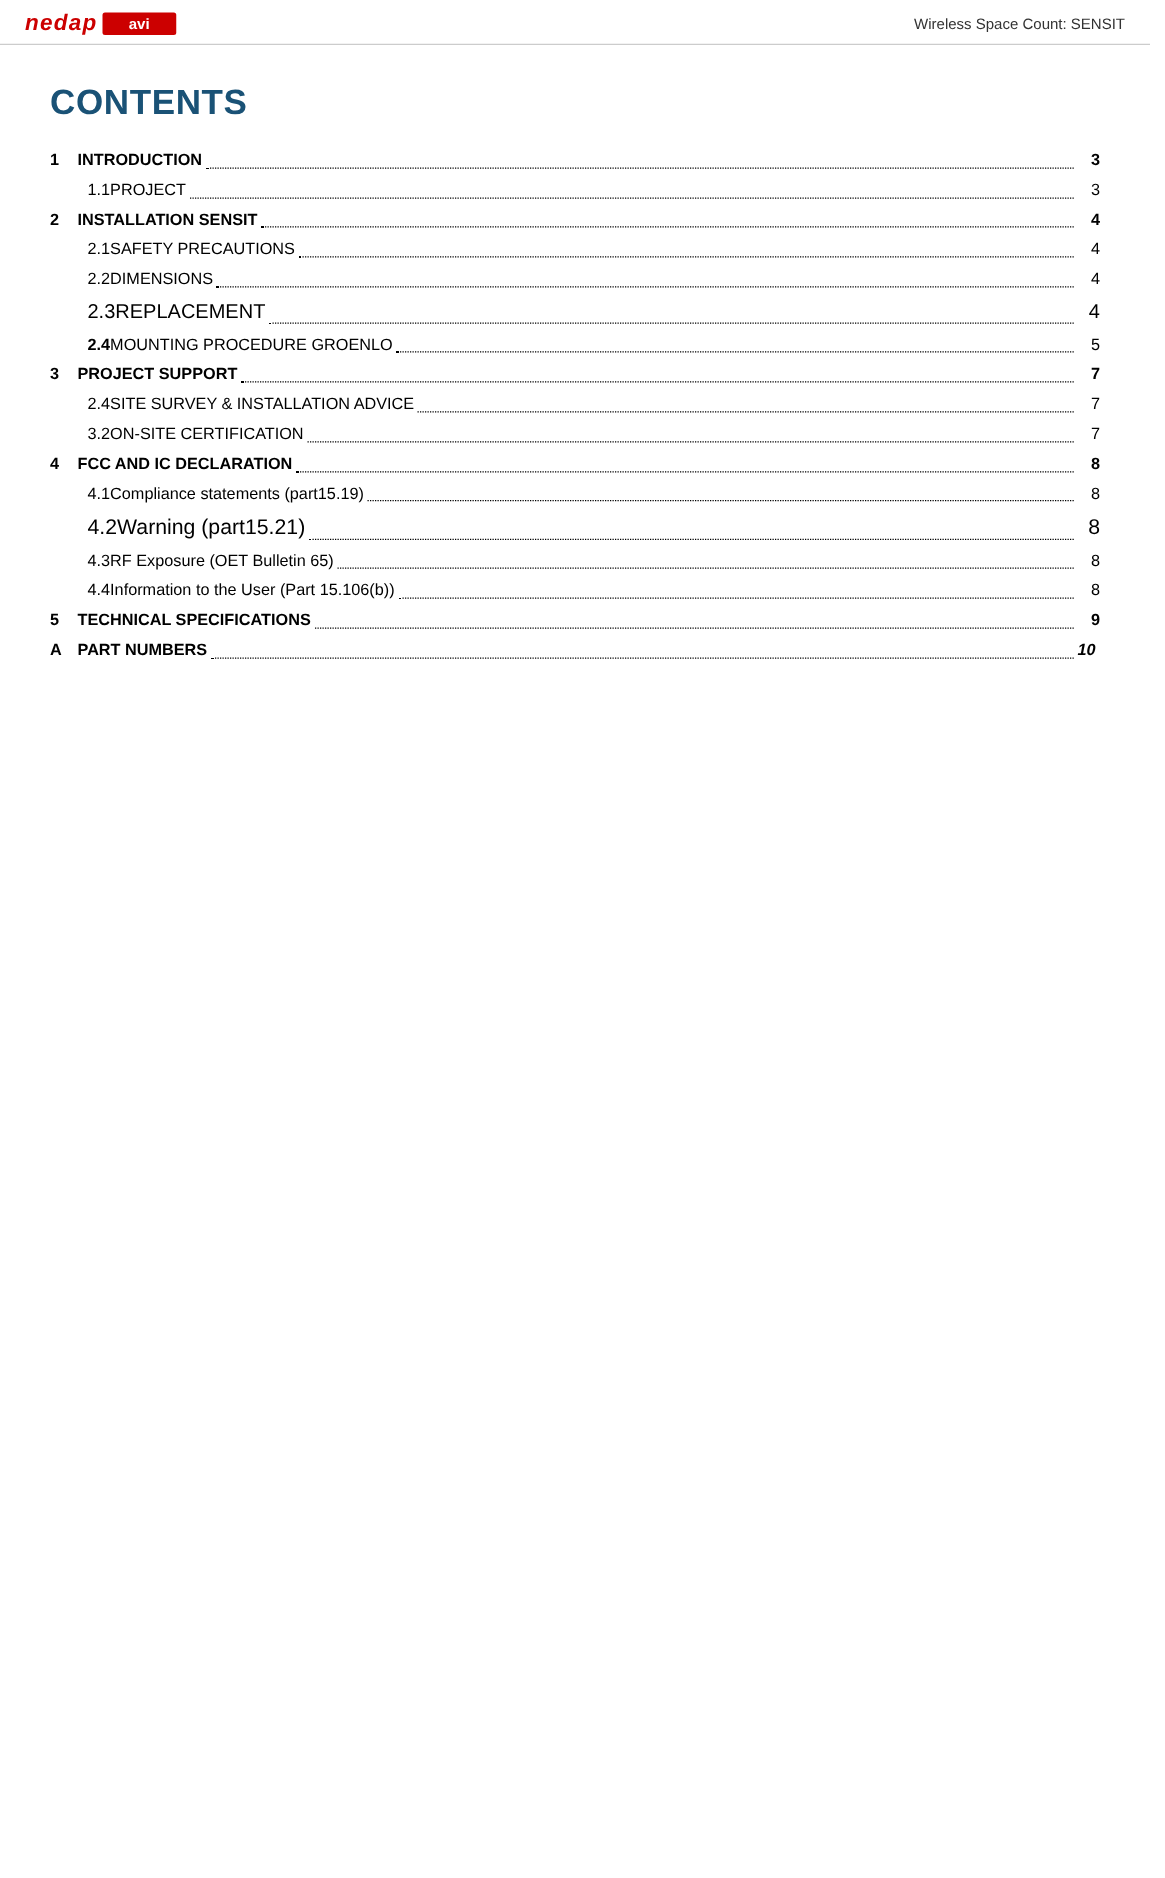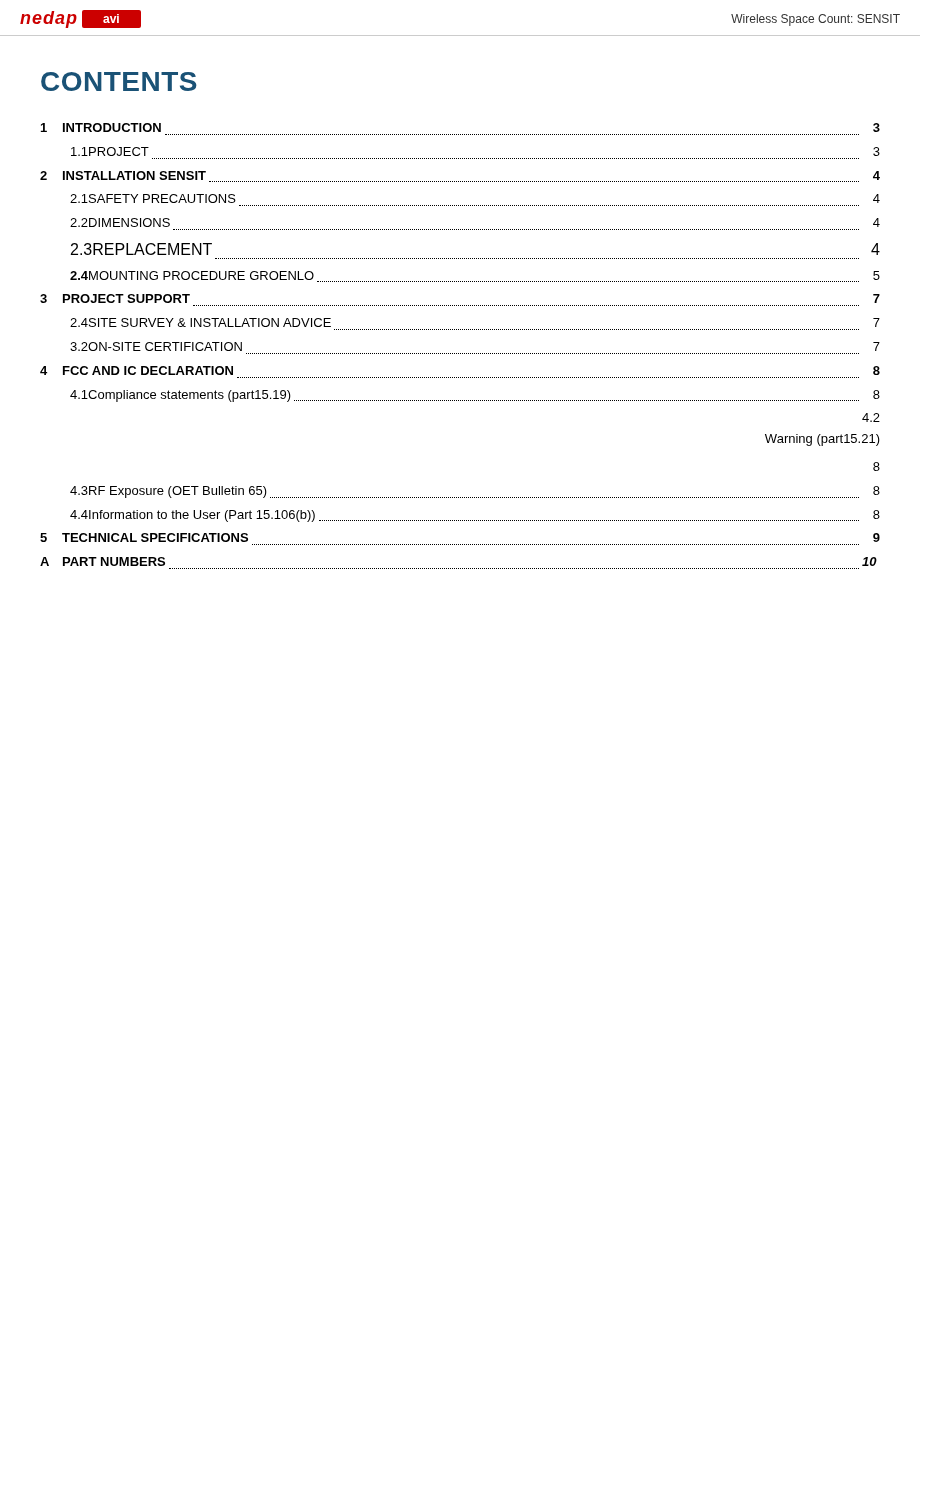--- a/index.html
+++ b/index.html
@@ -180,21 +180,21 @@
           <span style="flex-shrink: 0; font-weight: bold;">FCC AND IC DECLARATION</span>
           <span style="flex: 1 1 0%; position: relative; overflow: hidden; margin: 0px 3px 4px; padding-bottom: 2px; border-bottom: 1px dotted rgb(0, 0, 0); align-self: flex-end;"></span>
           <span style="min-width: 18px; text-align: right; flex-shrink: 0; font-weight: bold;">8</span>
         </div>
         <div class="toc-entry" style="display: flex; align-items: baseline; margin-bottom: 3px; font-size: 13px; line-height: 1.6;">
           <span style="min-width: 22px; padding-left: 30px; flex-shrink: 0; font-weight: normal;">4.1</span>
           <span style="flex-shrink: 0; font-weight: normal;">Compliance statements (part15.19)</span>
           <span style="flex: 1 1 0%; position: relative; overflow: hidden; margin: 0px 3px 4px; padding-bottom: 2px; border-bottom: 1px dotted rgb(0, 0, 0); align-self: flex-end;"></span>
           <span style="min-width: 18px; text-align: right; flex-shrink: 0; font-weight: normal;">8</span>
         </div>
-        <div class="toc-entry" style="display: flex; align-items: flex-end; margin-bottom: 3px; font-size: 13px; line-height: 1.6; flex-direction: column;">
+        <div class="toc-entry" style="display: flex; align-items: flex-start; margin-bottom: 3px; font-size: 17px; line-height: 1.6;">
           <span style="min-width: 22px; padding-left: 30px; flex-shrink: 0; font-weight: normal;">4.2</span>
           <span style="flex-shrink: 0; font-weight: normal;">Warning (part15.21)</span>
           <span style="flex: 1 1 0%; position: relative; overflow: hidden; margin: 0px 3px 4px; padding-bottom: 2px; border-bottom: 1px dotted rgb(0, 0, 0); align-self: flex-end;"></span>
           <span style="min-width: 18px; text-align: right; flex-shrink: 0; font-weight: normal;">8</span>
         </div>
         <div class="toc-entry" style="display: flex; align-items: baseline; margin-bottom: 3px; font-size: 13px; line-height: 1.6;">
           <span style="min-width: 22px; padding-left: 30px; flex-shrink: 0; font-weight: normal;">4.3</span>
           <span style="flex-shrink: 0; font-weight: normal;">RF Exposure (OET Bulletin 65)</span>
           <span style="flex: 1 1 0%; position: relative; overflow: hidden; margin: 0px 3px 4px; padding-bottom: 2px; border-bottom: 1px dotted rgb(0, 0, 0); align-self: flex-end;"></span>
           <span style="min-width: 18px; text-align: right; flex-shrink: 0; font-weight: normal;">8</span>

